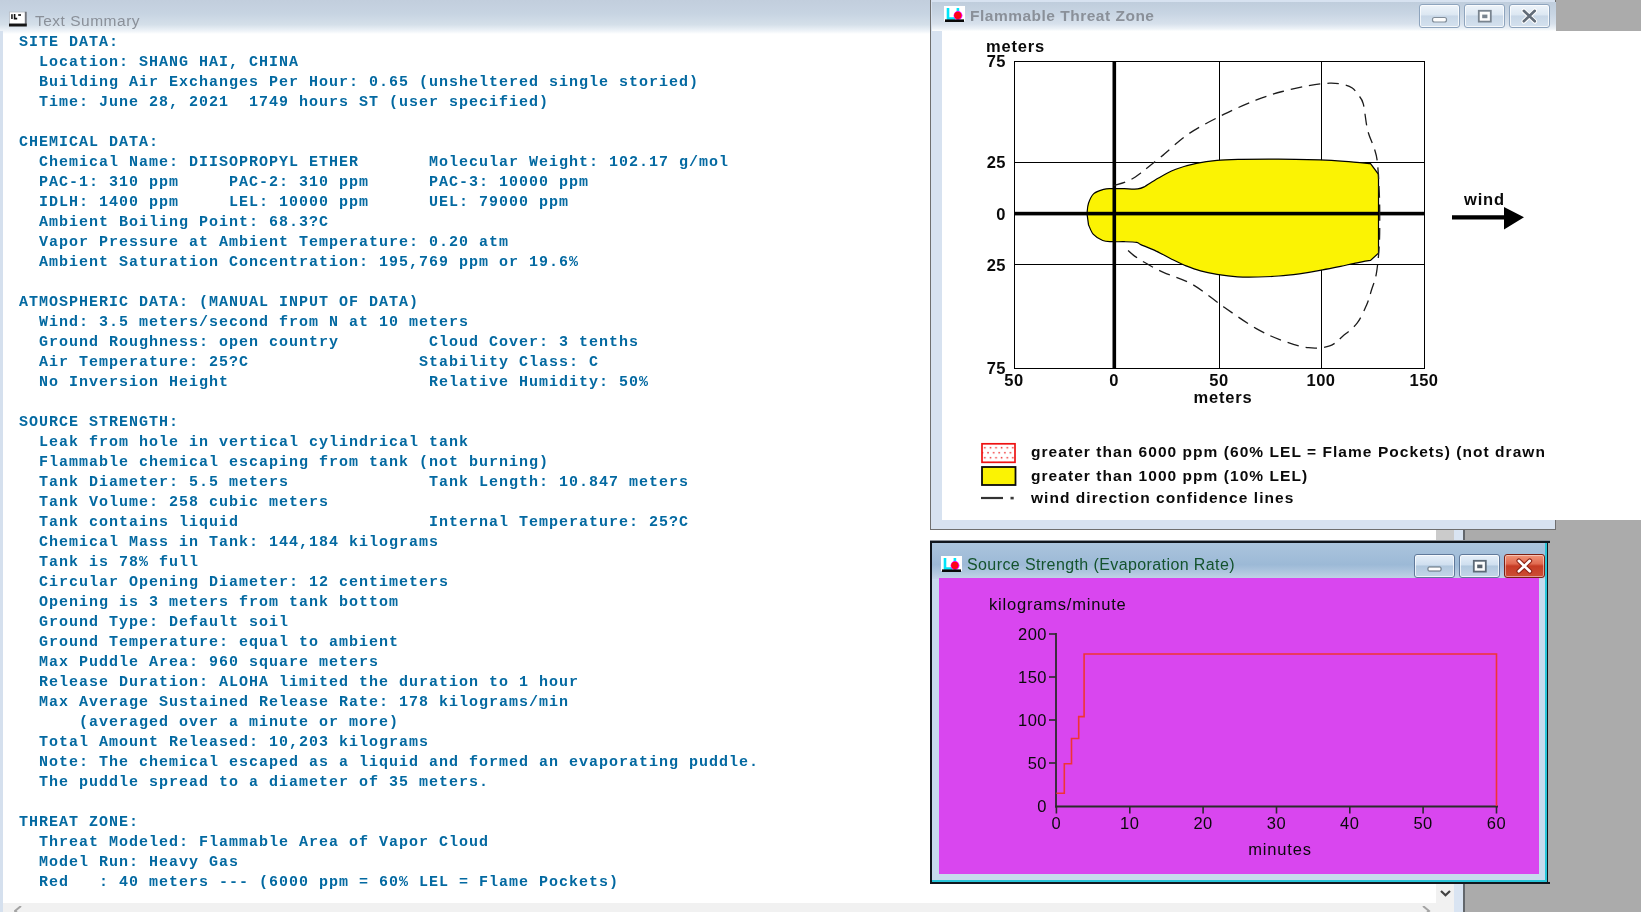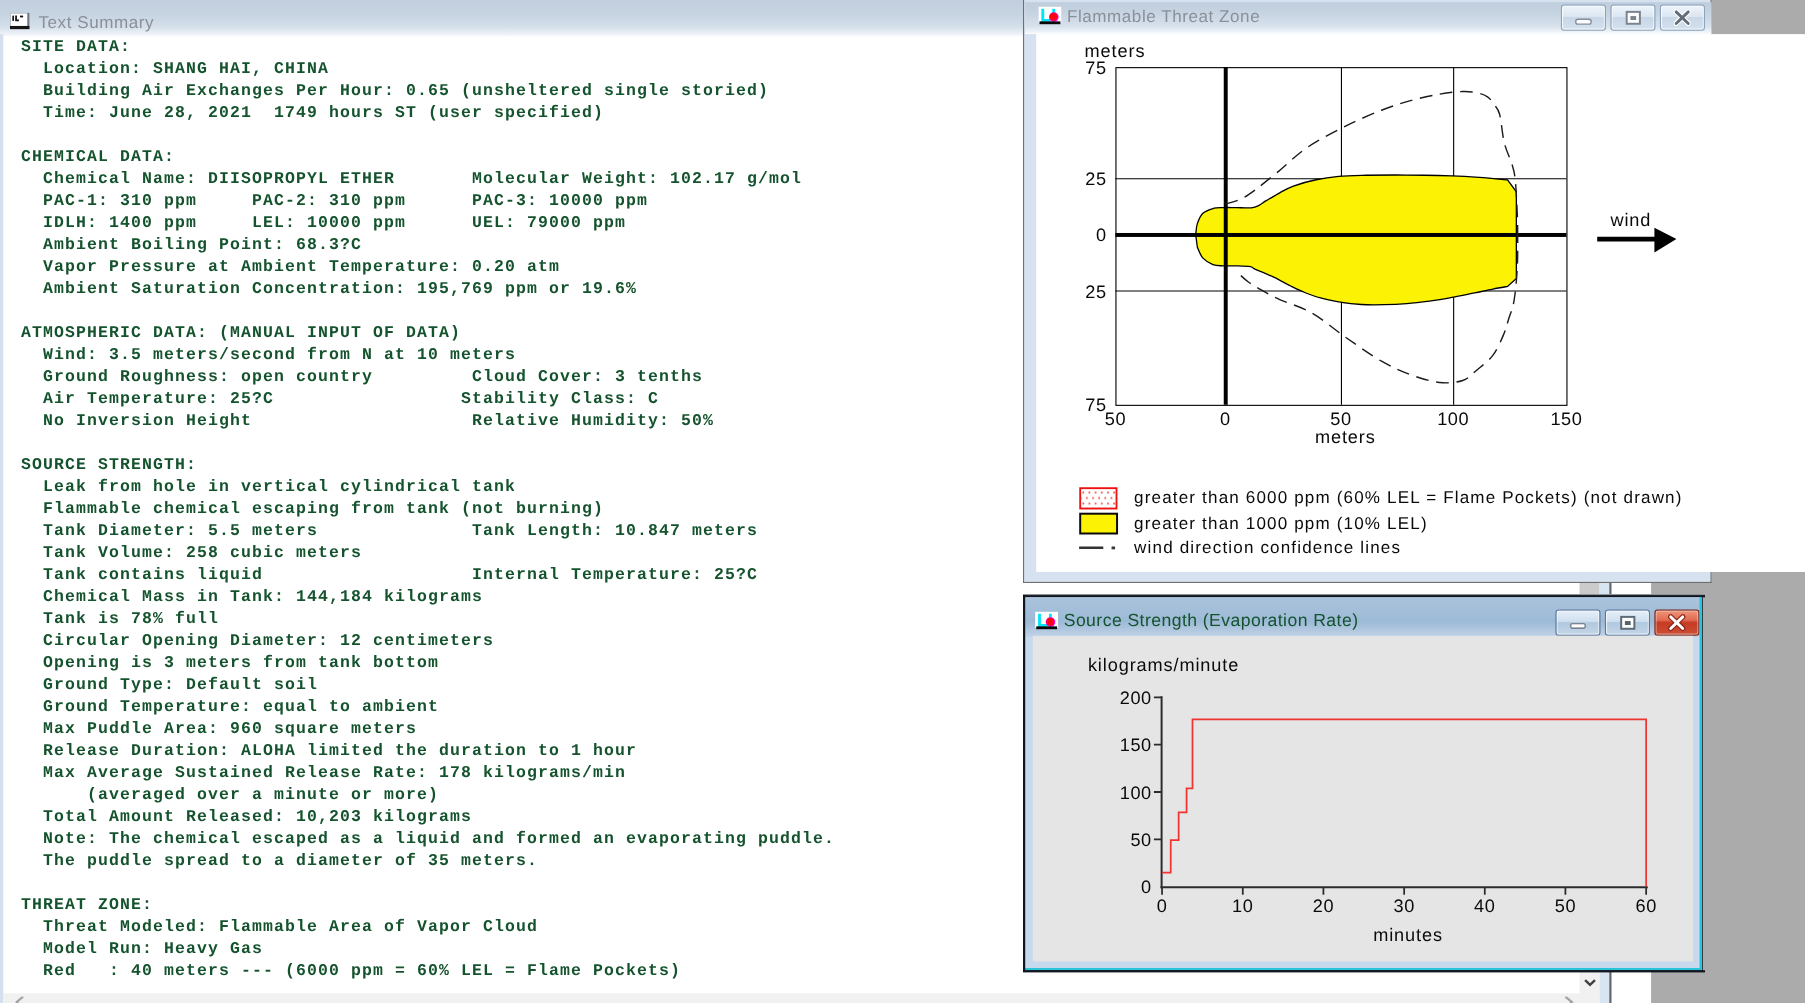--- a/index.html
+++ b/index.html
@@ -1,56 +1,56 @@
 <!DOCTYPE html>
 <html><head>
 <meta charset="utf-8">
 <style>
   html,body{margin:0;padding:0;}
   body{width:1641px;height:912px;background:#ababab;overflow:hidden;position:relative;
        font-family:"Liberation Sans", sans-serif;}
   .abs{position:absolute;}
   
-  #tswin{left:0;top:0;width:1464px;height:912px;background:#fff;padding-left:37px;}
+  #tswin{left:0;top:0;width:1464px;height:912px;background:#fff;}
   #tswin .titlebar{left:0;top:0;width:1464px;height:34px;
     background:linear-gradient(to bottom,#c2cedd 0%,#c7d4e2 40%,#d4dfe9 72%,#eef3f8 91%,#ffffff 100%);}
   #tswin .lborder{left:0;top:31px;width:3px;height:881px;background:#d5e0ee;}
   #tswin .rborder{left:1454px;top:31px;width:9px;height:881px;background:#d9e4f2;}
   #tswin .redge{left:1463px;top:31px;width:1.5px;height:881px;background:#62666b;}
   .wtitle-inactive{font-size:15.5px;color:#8a9099;letter-spacing:0.5px;}
   
   #vsb{left:1436px;top:34px;width:18px;height:872px;background:#f1f1f1;}
   #vsb .thumb{left:0px;top:469px;width:18px;height:90px;background:#cbcbcb;}
   #hsb{left:3px;top:903px;width:1451px;height:9px;background:#f1f1f1;}
   
   .btnrow{display:flex;gap:4px;}
   .capbtn{width:39px;height:22px;border-radius:3px;position:relative;}
   .capbtn.inact{border:1px solid #8ea4bd;background:linear-gradient(to bottom,#eef4fa 0%,#dce7f2 45%,#c8d7e7 50%,#d4e1ee 100%);box-shadow:inset 0 0 0 1px rgba(255,255,255,.75);}
   .capbtn.act{border:1px solid #60799a;background:linear-gradient(to bottom,#e6eff9 0%,#cfdfef 45%,#b1c8de 50%,#c4d6e8 100%);box-shadow:inset 0 0 0 1px rgba(255,255,255,.7);}
   .capbtn.close-act{border:1px solid #7d1f12;background:linear-gradient(to bottom,#f09579 0%,#e16a50 40%,#c63b24 50%,#cc4f35 100%);box-shadow:inset 0 0 0 1px rgba(255,255,255,.45);}
   .capbtn svg{position:absolute;left:0;top:0;}
   
   #flwin{left:930px;top:0;width:626px;height:530px;background:#d7e2f0;
-         border-left:1px solid #6f6f6f;border-right:1px solid #6f6f6f;border-bottom:1px solid #6f6f6f;box-sizing:border-box;}
+         border-left:1px solid #6f6f6f;border-right:1px solid #6f6f6f;border-bottom:1px solid #6f6f6f;box-sizing:border-box;font-weight:bold;}
   #flwin .titlebar{left:1px;top:2px;width:624px;height:29px;
     background:linear-gradient(to bottom,#bfcddc 0%,#c8d5e3 40%,#d7e1ec 75%,#eef3f8 93%,#fdfefe 100%);}
   #flwin .content{left:11px;top:31px;width:700px;height:489px;background:#fff;}
   
   #sswin{left:930px;top:540px;width:618px;height:343px;background:#c7daed;
          border:1px solid #10161d;box-sizing:border-box;}
   #sswin .topgray{left:-1px;top:-1px;width:620px;height:1px;background:#8e939a;}
   #sswin .darktop{left:-1px;top:0px;width:620px;height:2px;background:#10161d;}
   #sswin .titlebar{left:1px;top:2px;width:614px;height:36px;
     background:linear-gradient(to bottom,#abc4dd 0%,#a0bcd8 45%,#9cb9d6 60%,#b3c9e0 85%,#c3d4e7 100%);}
-  #sswin .content{left:8px;top:37px;width:600px;height:296px;background:#e5e5e5;}
+  #sswin .content{left:8px;top:37px;width:600px;height:296px;background:#d946ef;}
   #sswin .cyanb{background:#29c4d8;}
   .wtitle-active{font-size:16px;color:#14532d;letter-spacing:0.4px;}
   
   #tstext{left:19px;top:33px;margin:0;font-family:"Liberation Mono", monospace;
-    font-weight:bold;font-size:15px;line-height:20px;letter-spacing:1px;color:#14532d;}
+    font-weight:bold;font-size:15px;line-height:20px;letter-spacing:1px;color:#0369a1;}
 </style>
 </head>
 <body>
 
 <div id="tswin" class="abs">
   <div class="titlebar abs"></div>
   <div class="abs" style="left:9px;top:11px;">
     <svg width="20" height="18">
       <rect x="0.5" y="1" width="16.5" height="12" fill="#ffffff" stroke="#b6bcc4" stroke-width="0.8"></rect>
       <rect x="15.8" y="0.8" width="1.9" height="12.6" fill="#72767c"></rect>

